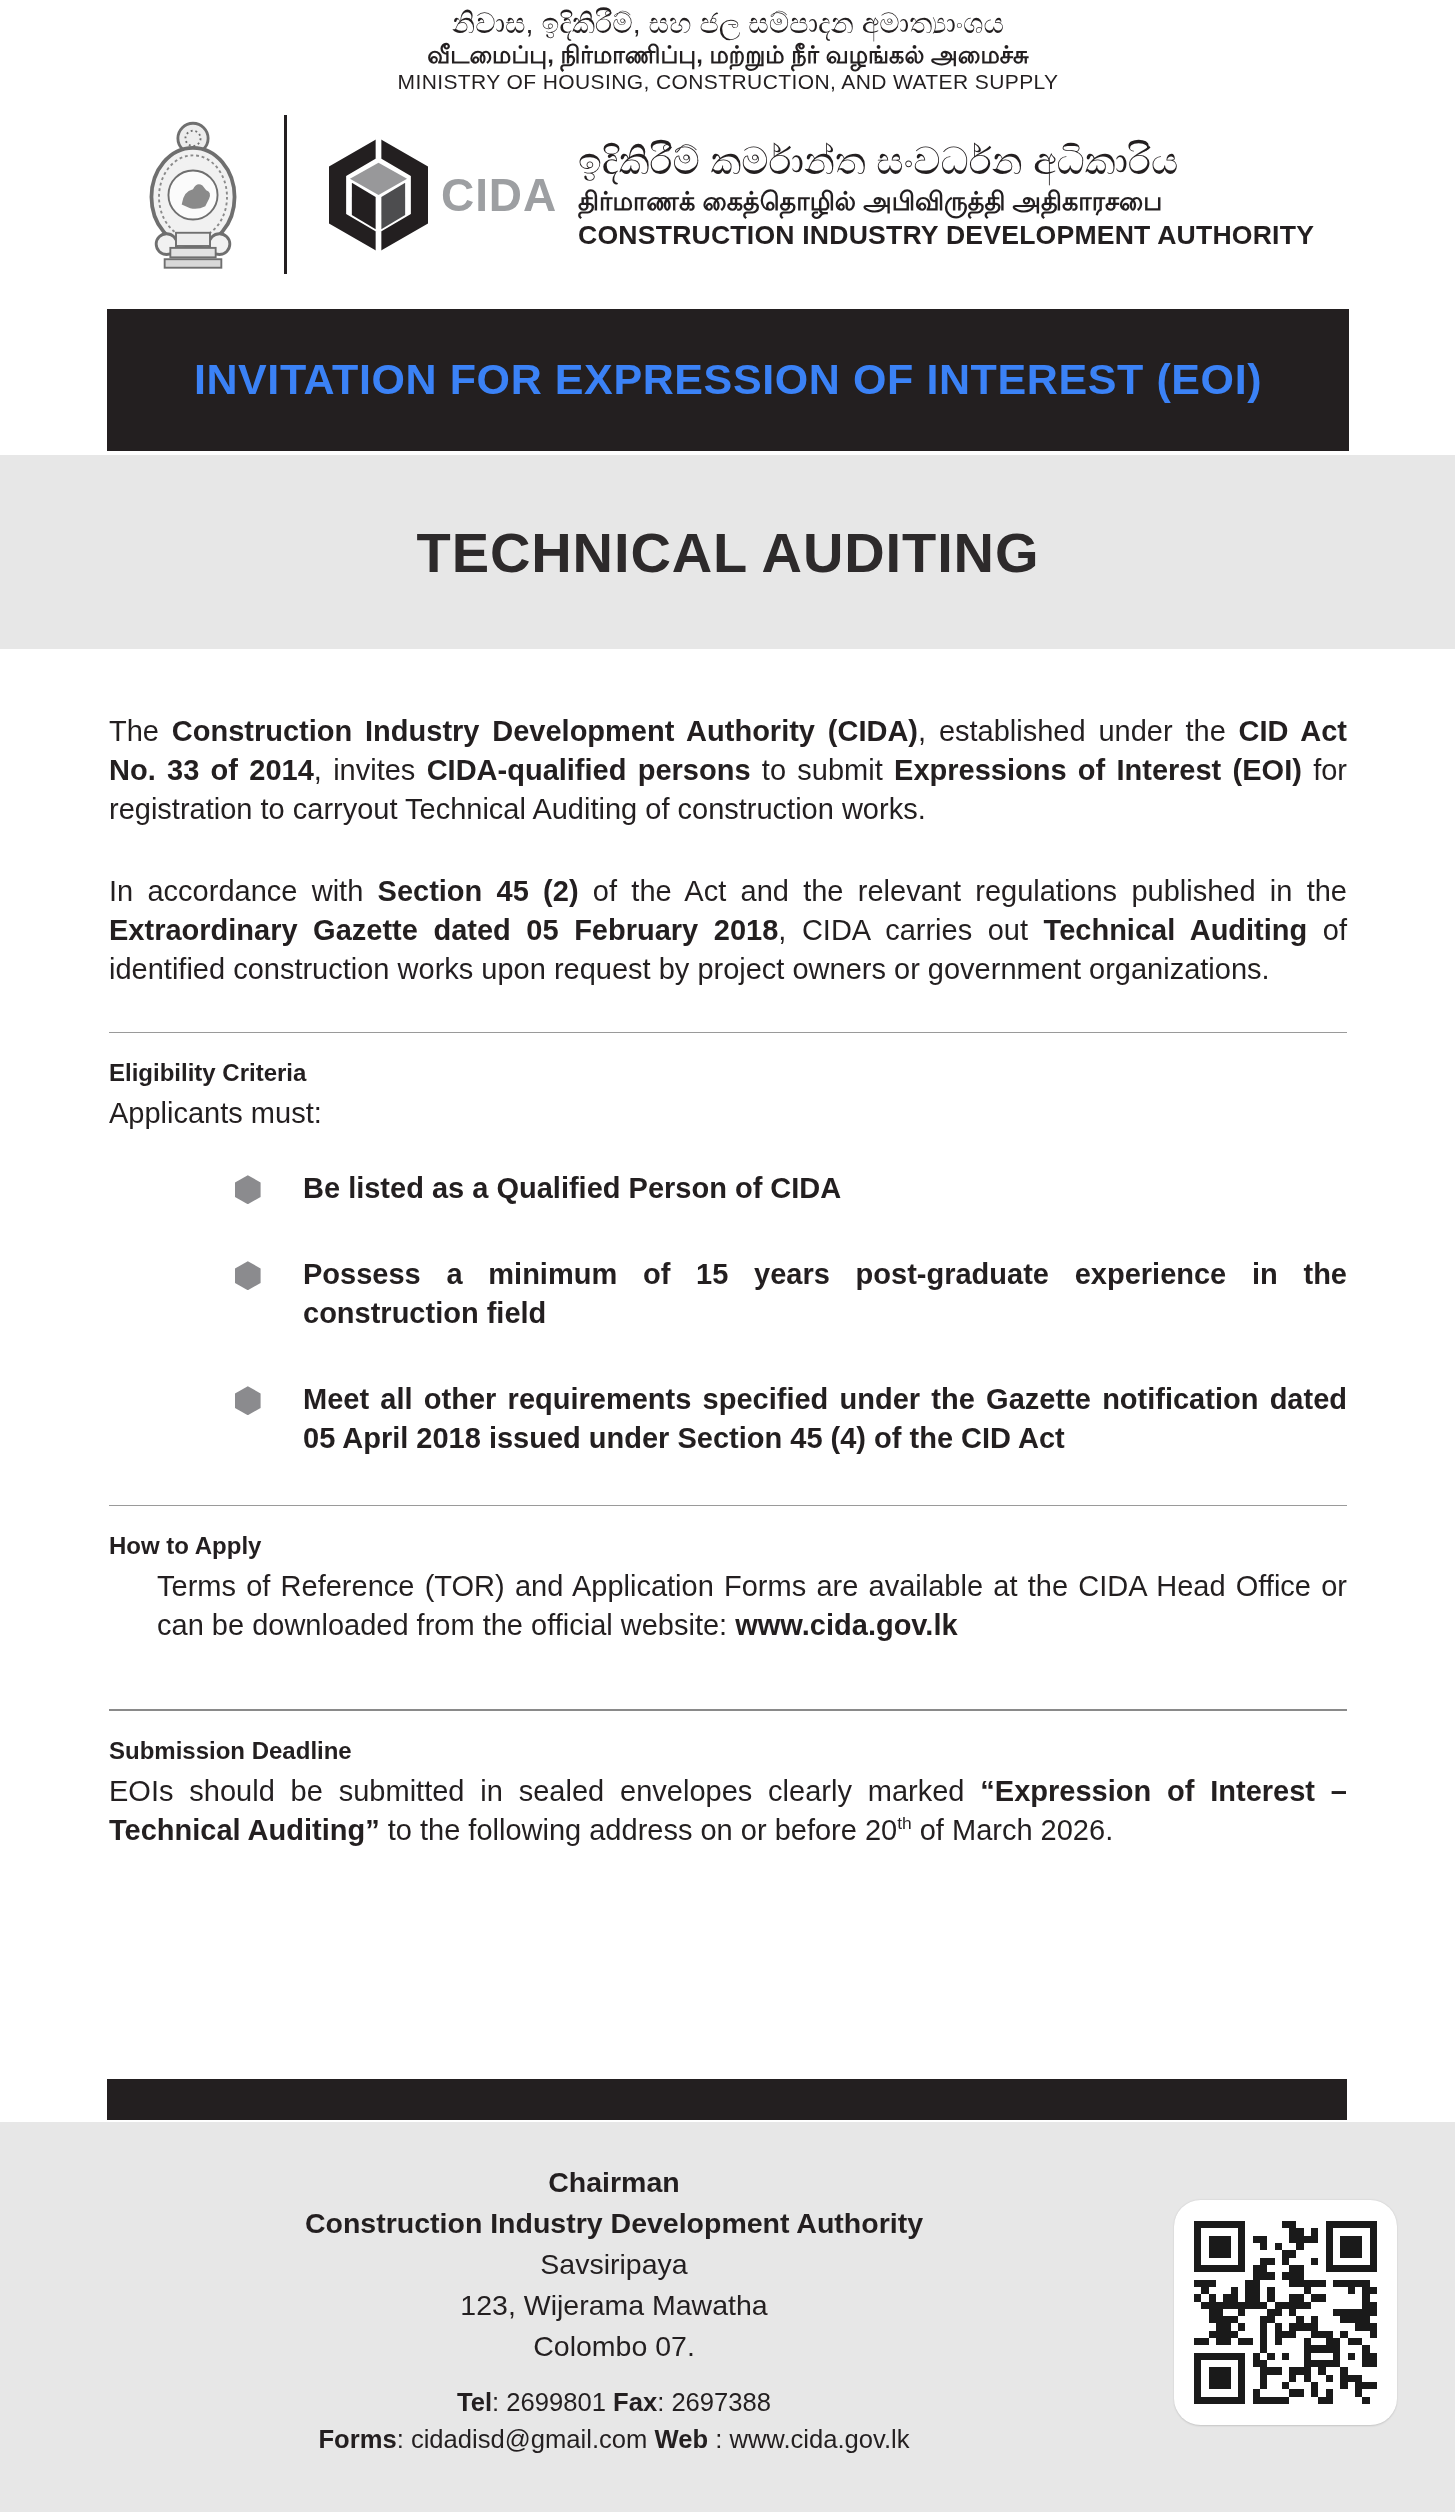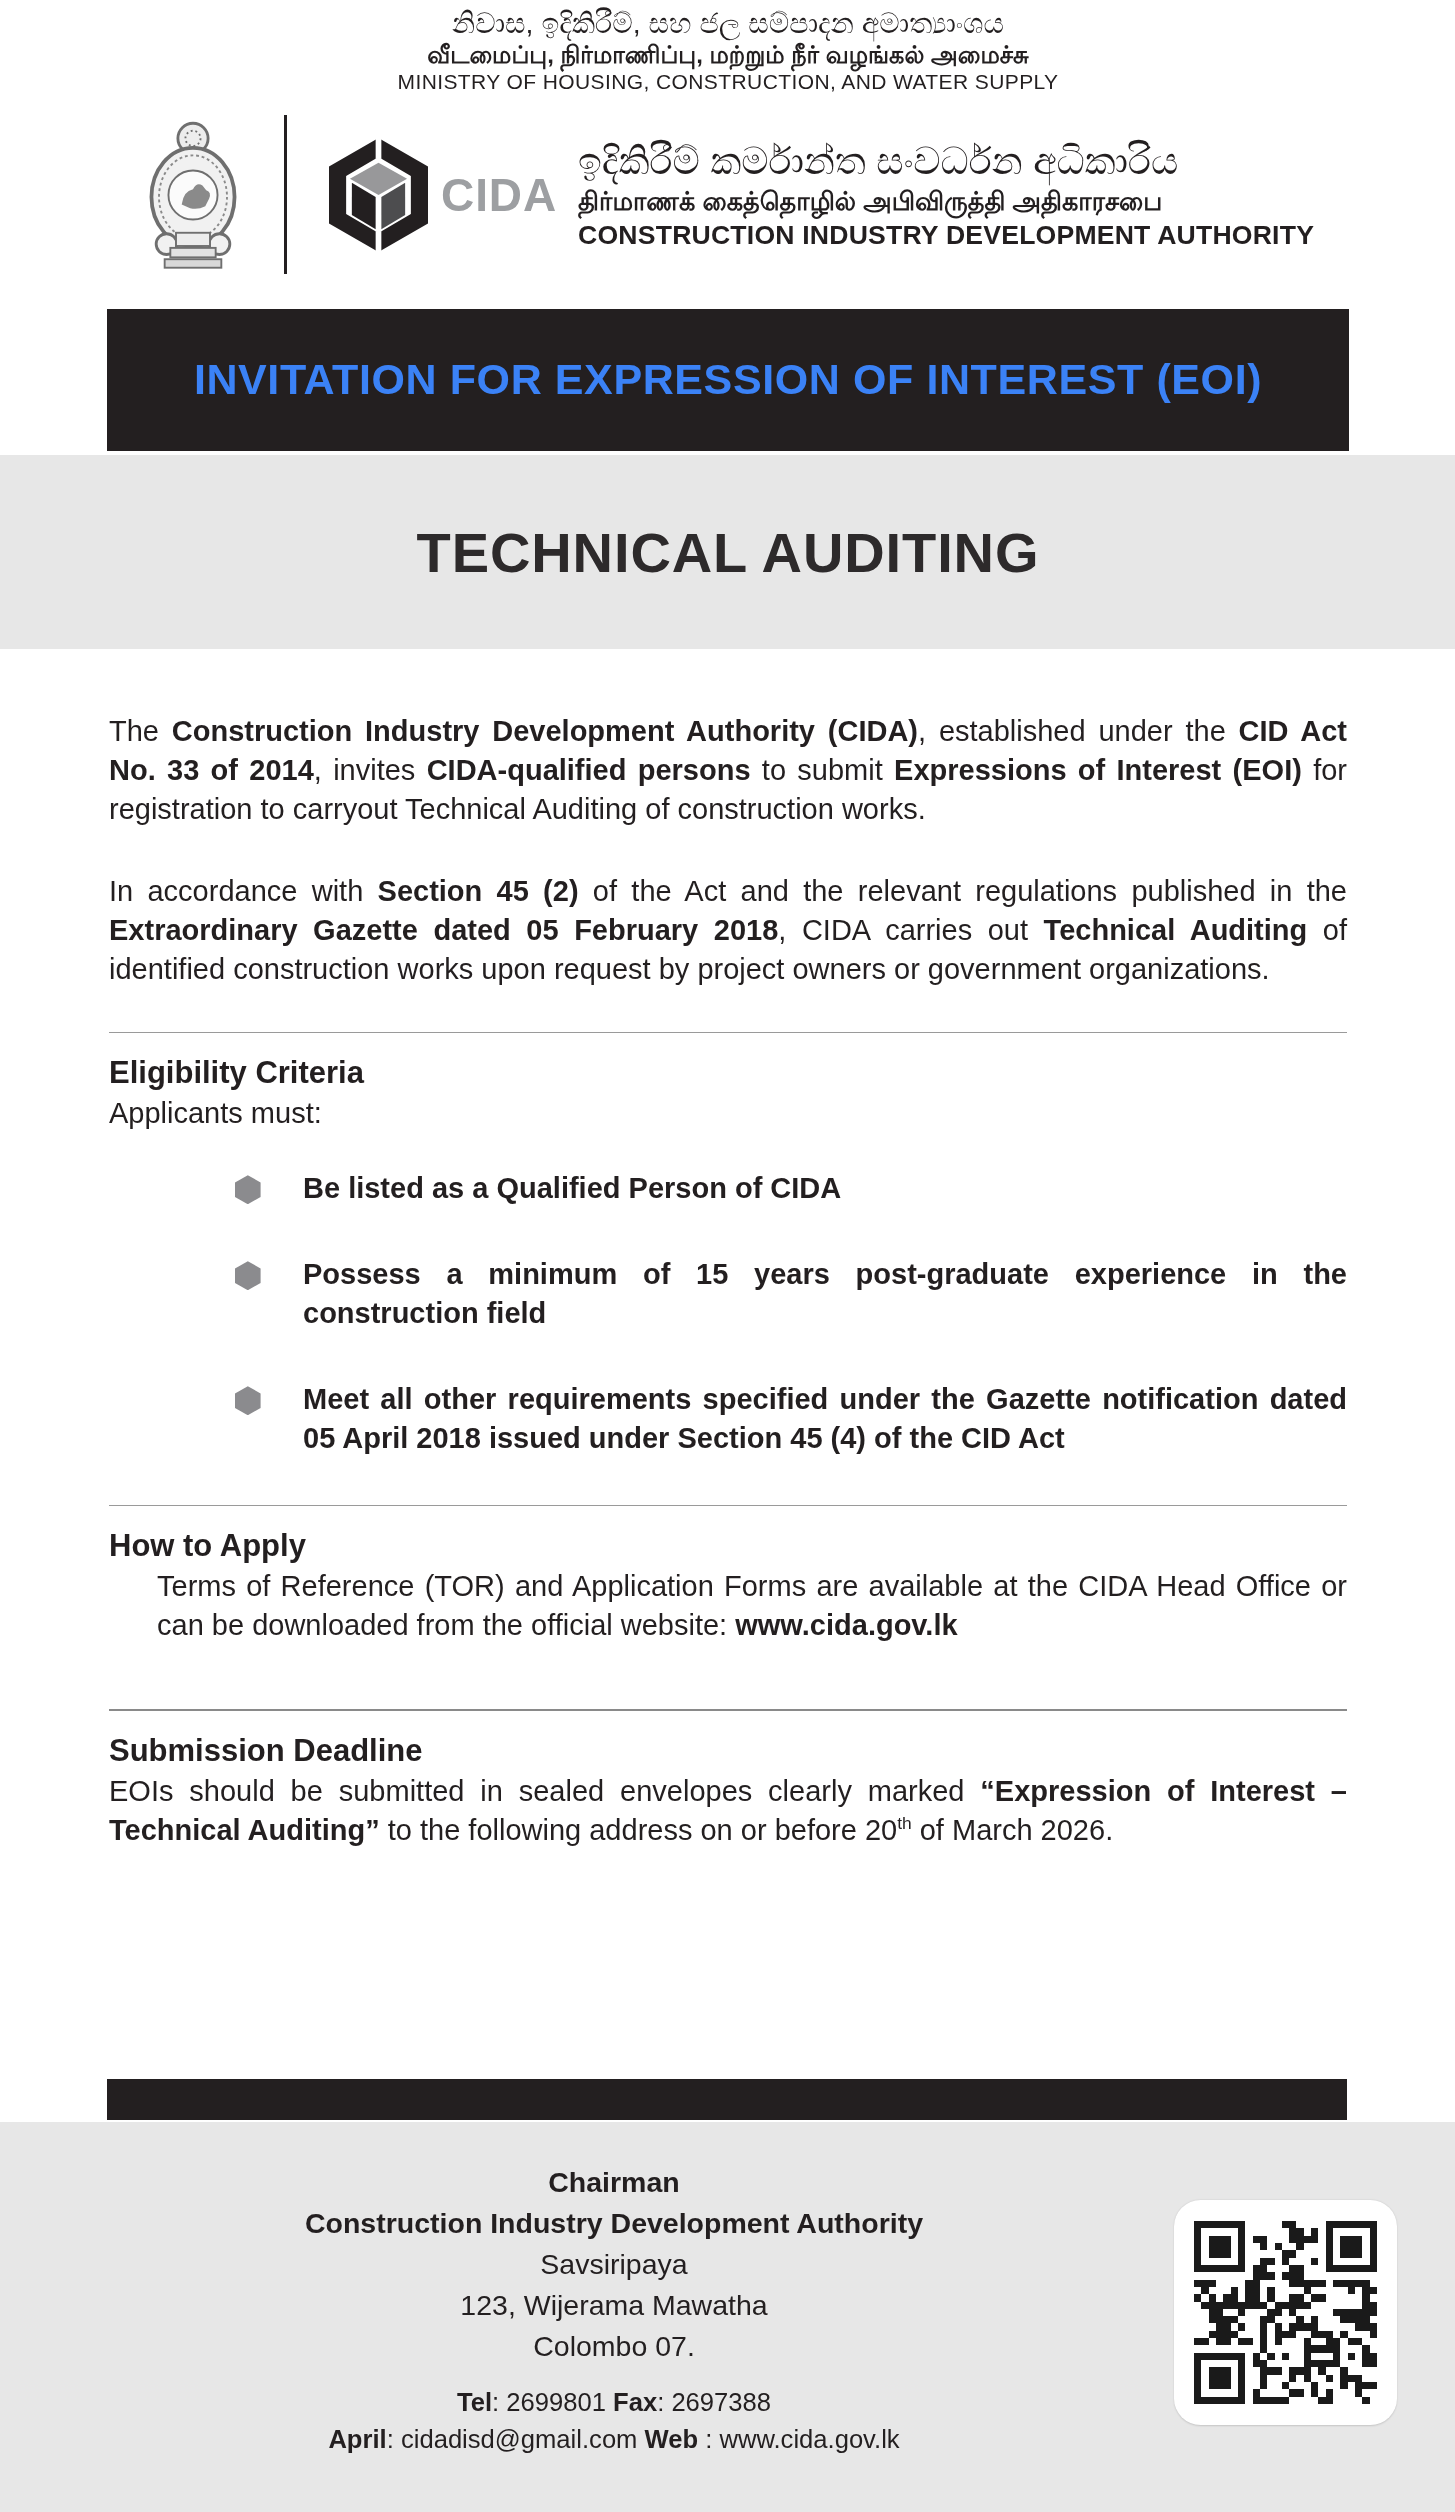--- a/index.html
+++ b/index.html
@@ -58,21 +58,21 @@
   .content p.body {
     font-size:29px; line-height:39px; text-align:justify;
   }
   .p1 { margin-top:63px; }
   .p2 { margin-top:43px; }
   hr.div {
     border:none; border-top:1.9px solid #9a9a9a; margin-top:43px;
   }
   hr.div3 { border-top:2.8px solid #8a8a8a; margin-top:64px; }
   h2.sec {
-    margin-top:19px; font-size:31px; line-height:42px; font-weight:bold; color:#231f20;
+    margin-top:19px; font-size:24px; line-height:42px; font-weight:bold; color:#231f20;
   }
   .sec-intro { font-size:29px; line-height:39px; }
 
   ul.elig { list-style:none; margin-top:36px;font-weight:bold; }
   ul.elig li {
     position:relative; padding-left:194px; margin-bottom:47px;
     font-size:29px; line-height:39px; text-align:justify;
     max-width:1238px;
   }
   ul.elig li .hex {
@@ -203,21 +203,21 @@
 
 <div class="footer">
   <div class="footer-contact">
     <div class="b30">Chairman</div>
     <div class="b30">Construction Industry Development Authority</div>
     <div class="r30">Savsiripaya</div>
     <div class="r30">123, Wijerama Mawatha</div>
     <div class="r30">Colombo 07.</div>
     <div class="gap"></div>
     <div class="c27"><b>Tel</b><span>: 2699801 </span><b>Fax</b><span>: 2697388</span></div>
-    <div class="c27"><b>April</b><span>: cidadisd@gmail.com </span><b>Web</b><span> : www.cida.gov.lk</span></div>
+    <div class="c27"><b>Forms</b><span>: cidadisd@gmail.com </span><b>Web</b><span> : www.cida.gov.lk</span></div>
   </div>
 
   <div class="qr-box">
     <svg id="qr-svg" viewBox="0 0 25 25" shape-rendering="crispEdges" aria-hidden="true">
         <rect x="12" y="0" width="1" height="1" fill="#1a1a1a"></rect>
         <rect x="13" y="0" width="1" height="1" fill="#1a1a1a"></rect>
         <rect x="13" y="1" width="1" height="1" fill="#1a1a1a"></rect>
         <rect x="14" y="1" width="1" height="1" fill="#1a1a1a"></rect>
         <rect x="16" y="1" width="1" height="1" fill="#1a1a1a"></rect>
         <rect x="8" y="2" width="1" height="1" fill="#1a1a1a"></rect>

